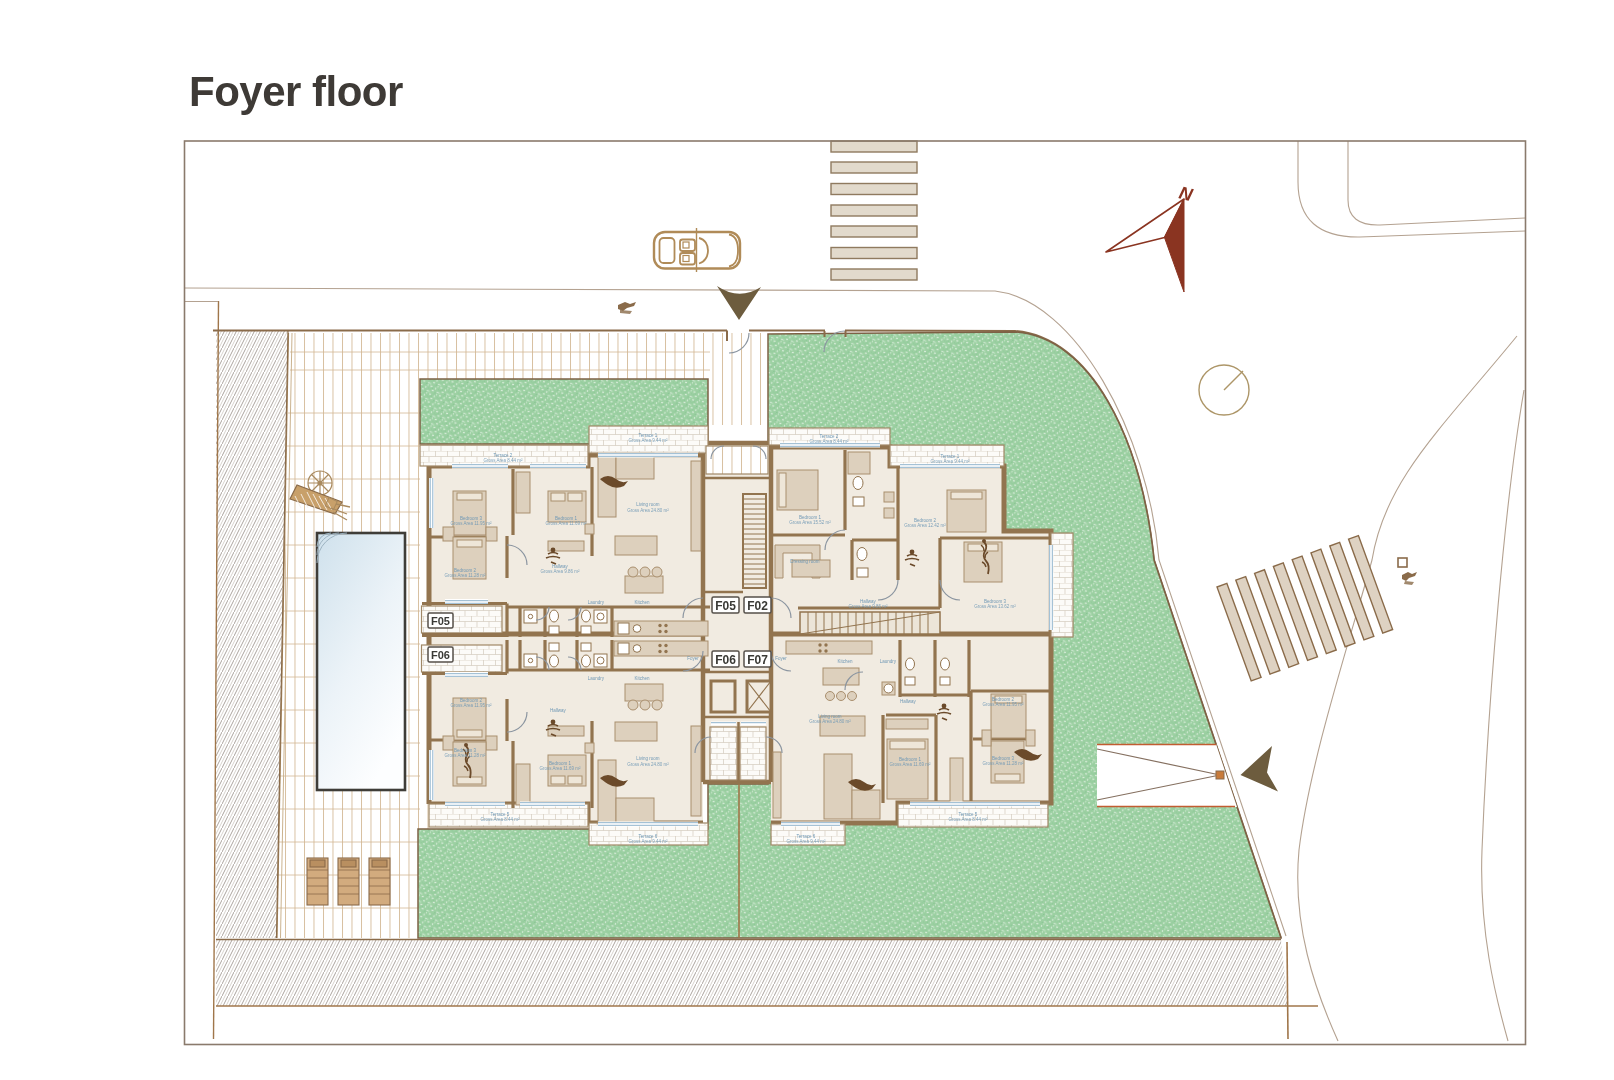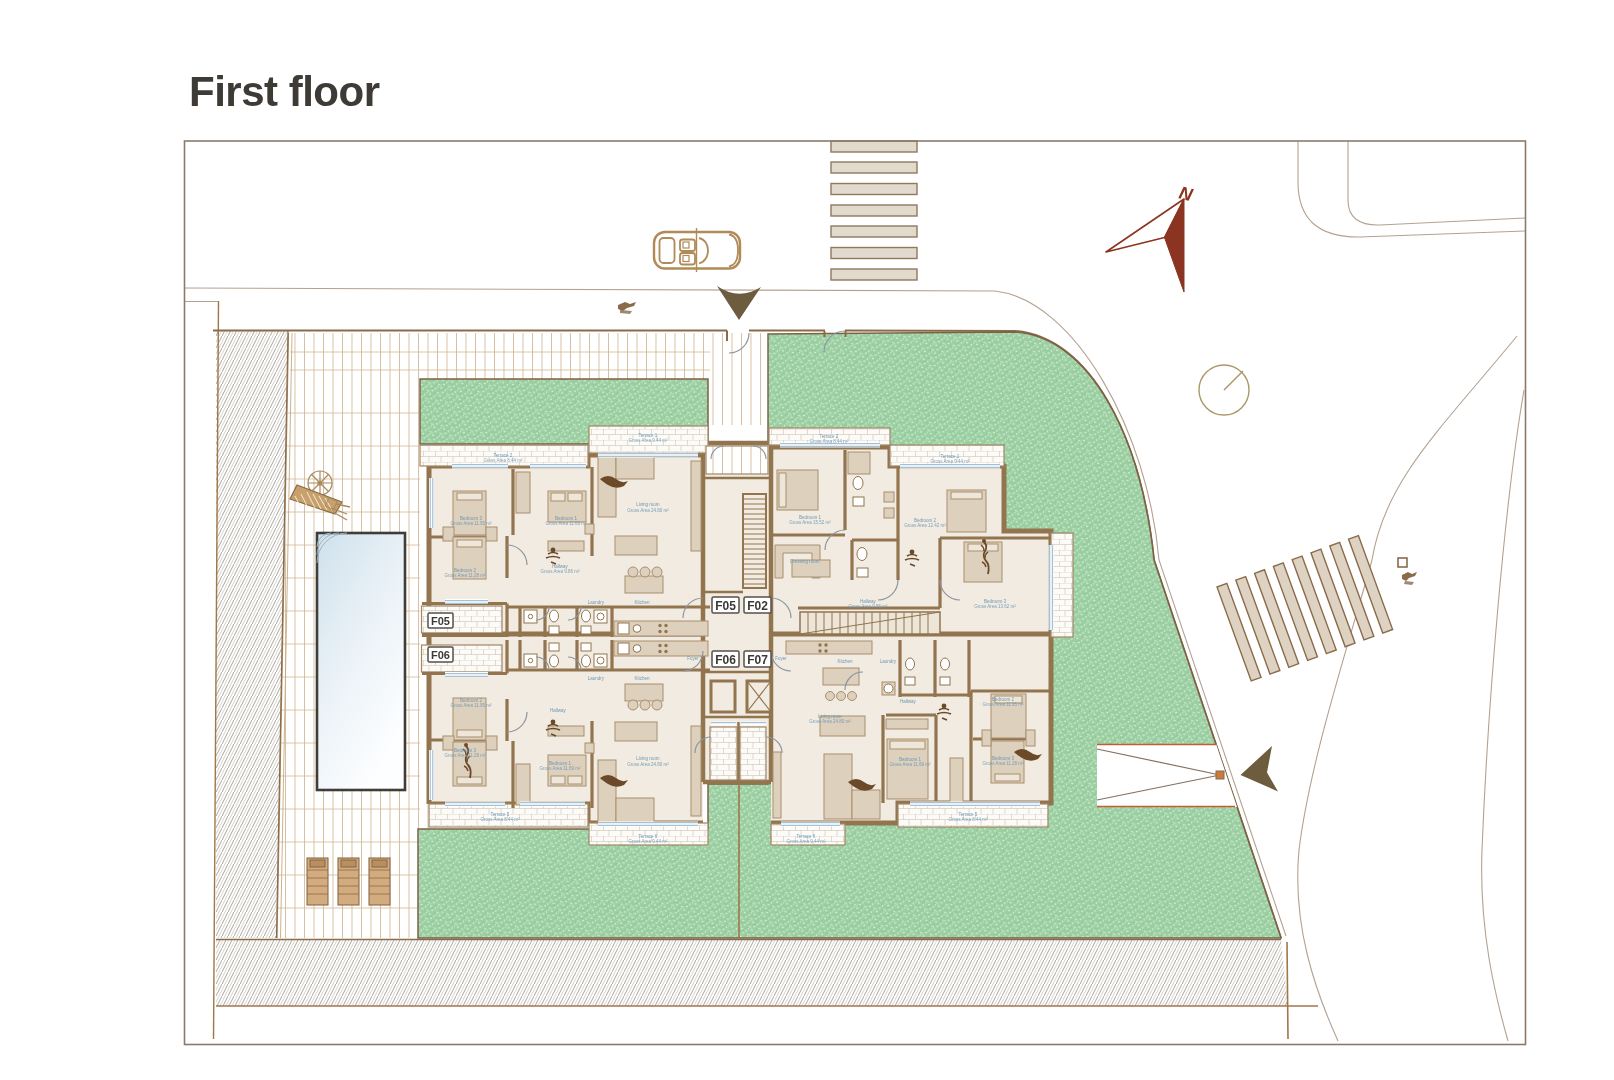--- a/index.html
+++ b/index.html
@@ -550,13 +550,13 @@
 <line x1="1224" y1="390" x2="1243" y2="371" stroke="#ad9668" stroke-width="1.4"></line>
 
 <g>
   <path d="M1184,199 L1106,252 L1164.5,237.5 Z" fill="none" stroke="#8a3421" stroke-width="1.6" stroke-linejoin="round"></path>
   <path d="M1184,199 L1184,292 L1164.5,237.5 Z" fill="#8a3421" stroke="#8a3421" stroke-width="1"></path>
   <text x="1178" y="198" font-family="Liberation Sans,sans-serif" font-size="18" font-style="italic" font-weight="bold" fill="#8a3421" transform="rotate(14 1178 198)">N</text>
 </g>
 
 <rect x="184.5" y="141" width="1341" height="903.5" fill="none" stroke="#8a7a6c" stroke-width="1.6"></rect>
 </svg>
-<div class="title">First floor</div>
+<div class="title">Foyer floor</div>
 
 </body></html>

